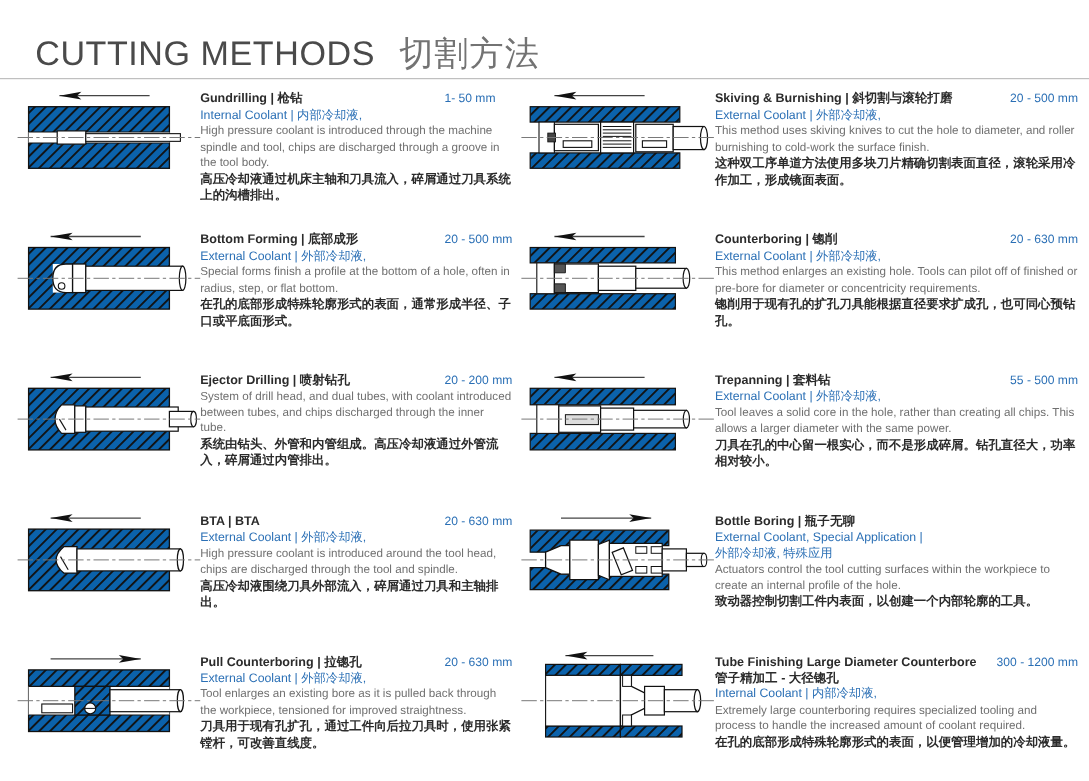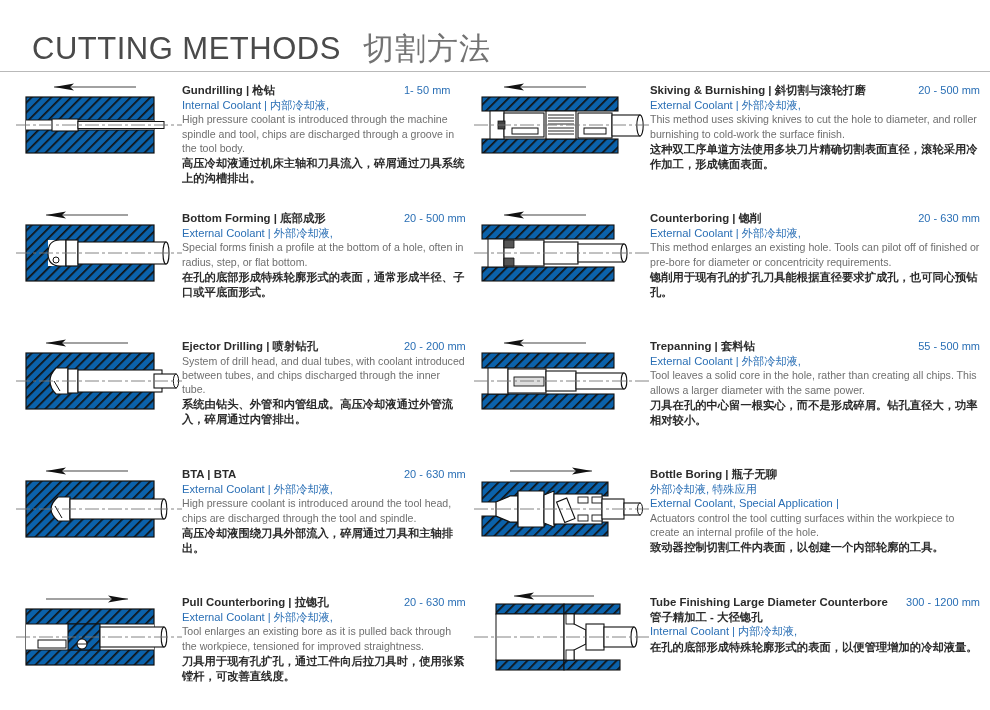--- a/index.html
+++ b/index.html
@@ -402,22 +402,22 @@
         <line x1="0" y1="43" x2="176" y2="43" stroke="#777" stroke-width="0.9" stroke-dasharray="14,3,3,3"></line>
       </svg>
     </div>
     <div class="txt">
       <div class="line-title">
         <span class="name">
           <span>Bottle Boring</span><span class="sep"> | </span><span>瓶子无聊</span>
         </span>
         <span class="range"></span>
       </div>
+      <div class="coolant">External Coolant, Special Application |</div>
       <div class="coolant">外部冷却液, 特殊应用</div>
-      <div class="coolant">External Coolant, Special Application |</div>
       <div class="desc-en">Actuators control the tool cutting surfaces within the workpiece to create an internal profile of the hole.</div>
       <div class="desc-zh">致动器控制切割工件内表面，以创建一个内部轮廓的工具。</div>
     </div>
   </div>
 
   <div class="method col-left">
     <div class="fig fig-left">
       <svg width="166" height="112" viewBox="0 0 166 112">
         <g>
           <line x1="30" y1="5" x2="112" y2="5" stroke="#444" stroke-width="1.2"></line>
@@ -470,17 +470,18 @@
         <line x1="0" y1="43" x2="176" y2="43" stroke="#777" stroke-width="0.9" stroke-dasharray="14,3,3,3"></line>
       </svg>
     </div>
     <div class="txt">
       <div class="line-title">
         <span class="name">Tube Finishing Large Diameter Counterbore</span>
         <span class="range">300 - 1200 mm</span>
       </div>
       <div class="name-zh-block">管子精加工 - 大径锪孔</div>
       <div class="coolant">Internal Coolant | 内部冷却液,</div>
+      <div class="desc-en">Extremely large counterboring requires specialized tooling and process to handle the increased amount of coolant required.</div>
       <div class="desc-zh">在孔的底部形成特殊轮廓形式的表面，以便管理增加的冷却液量。</div>
     </div>
   </div>
 
 </div>
 
 </body></html>

